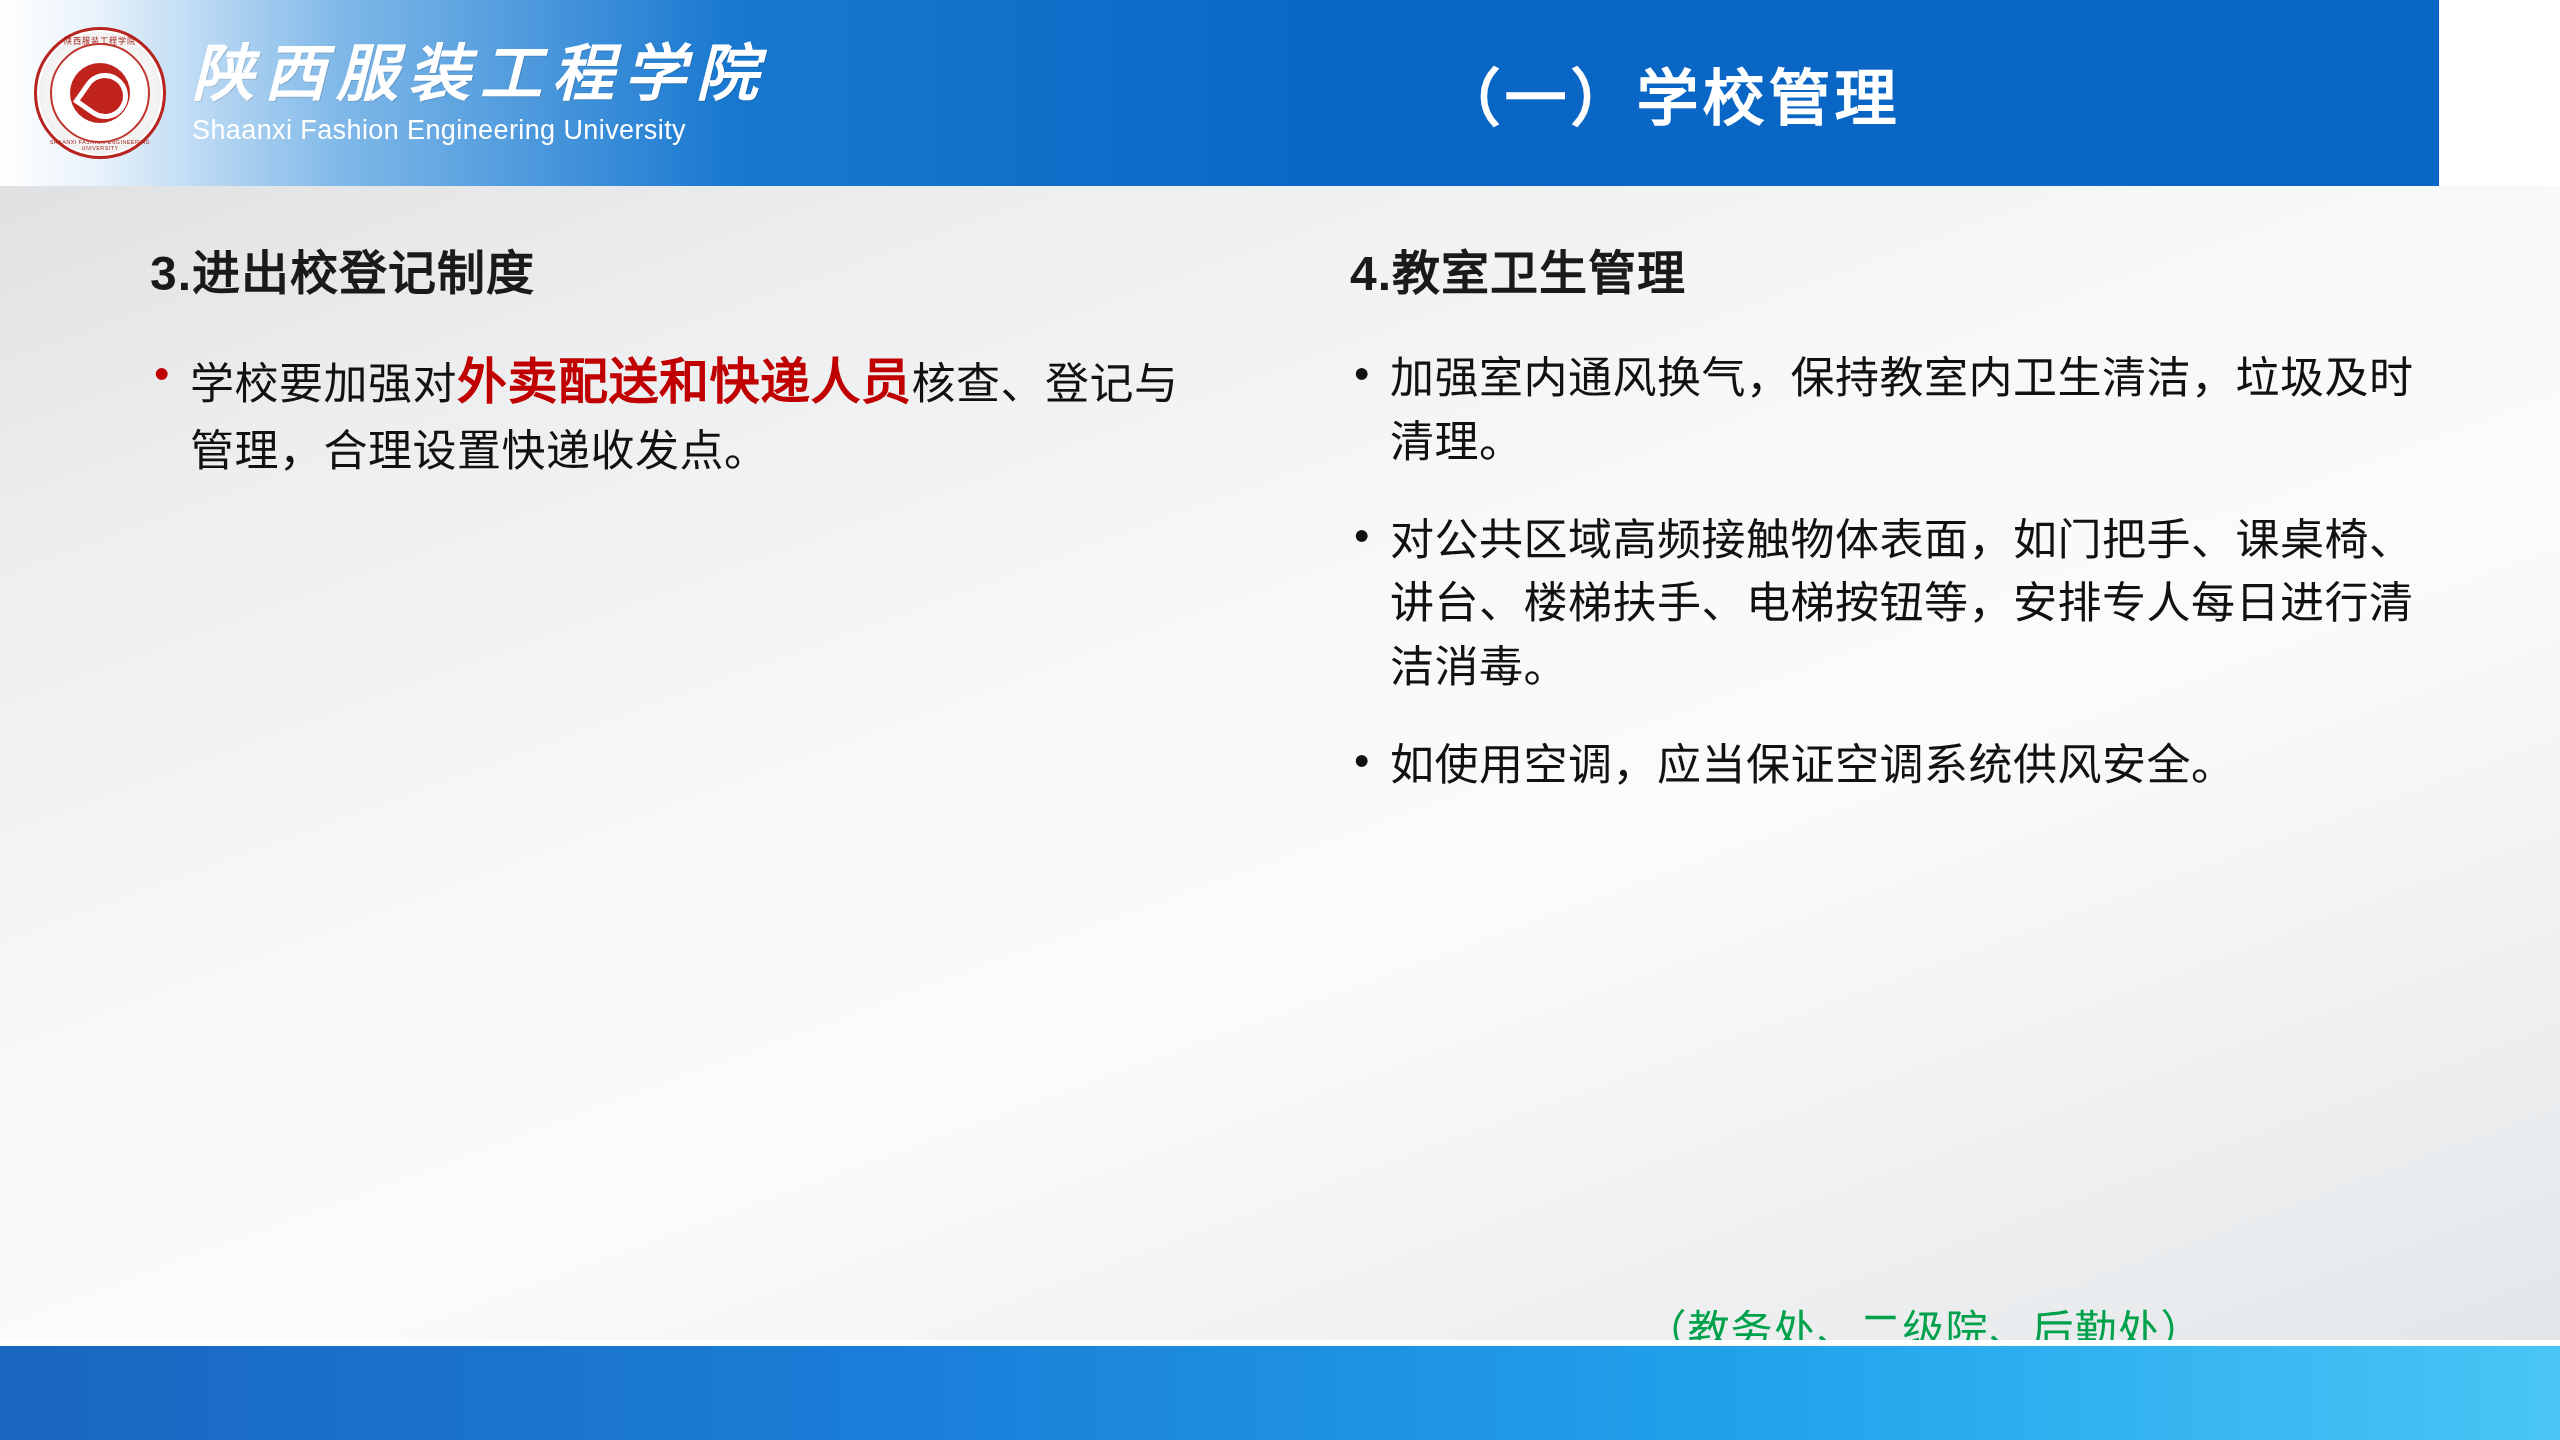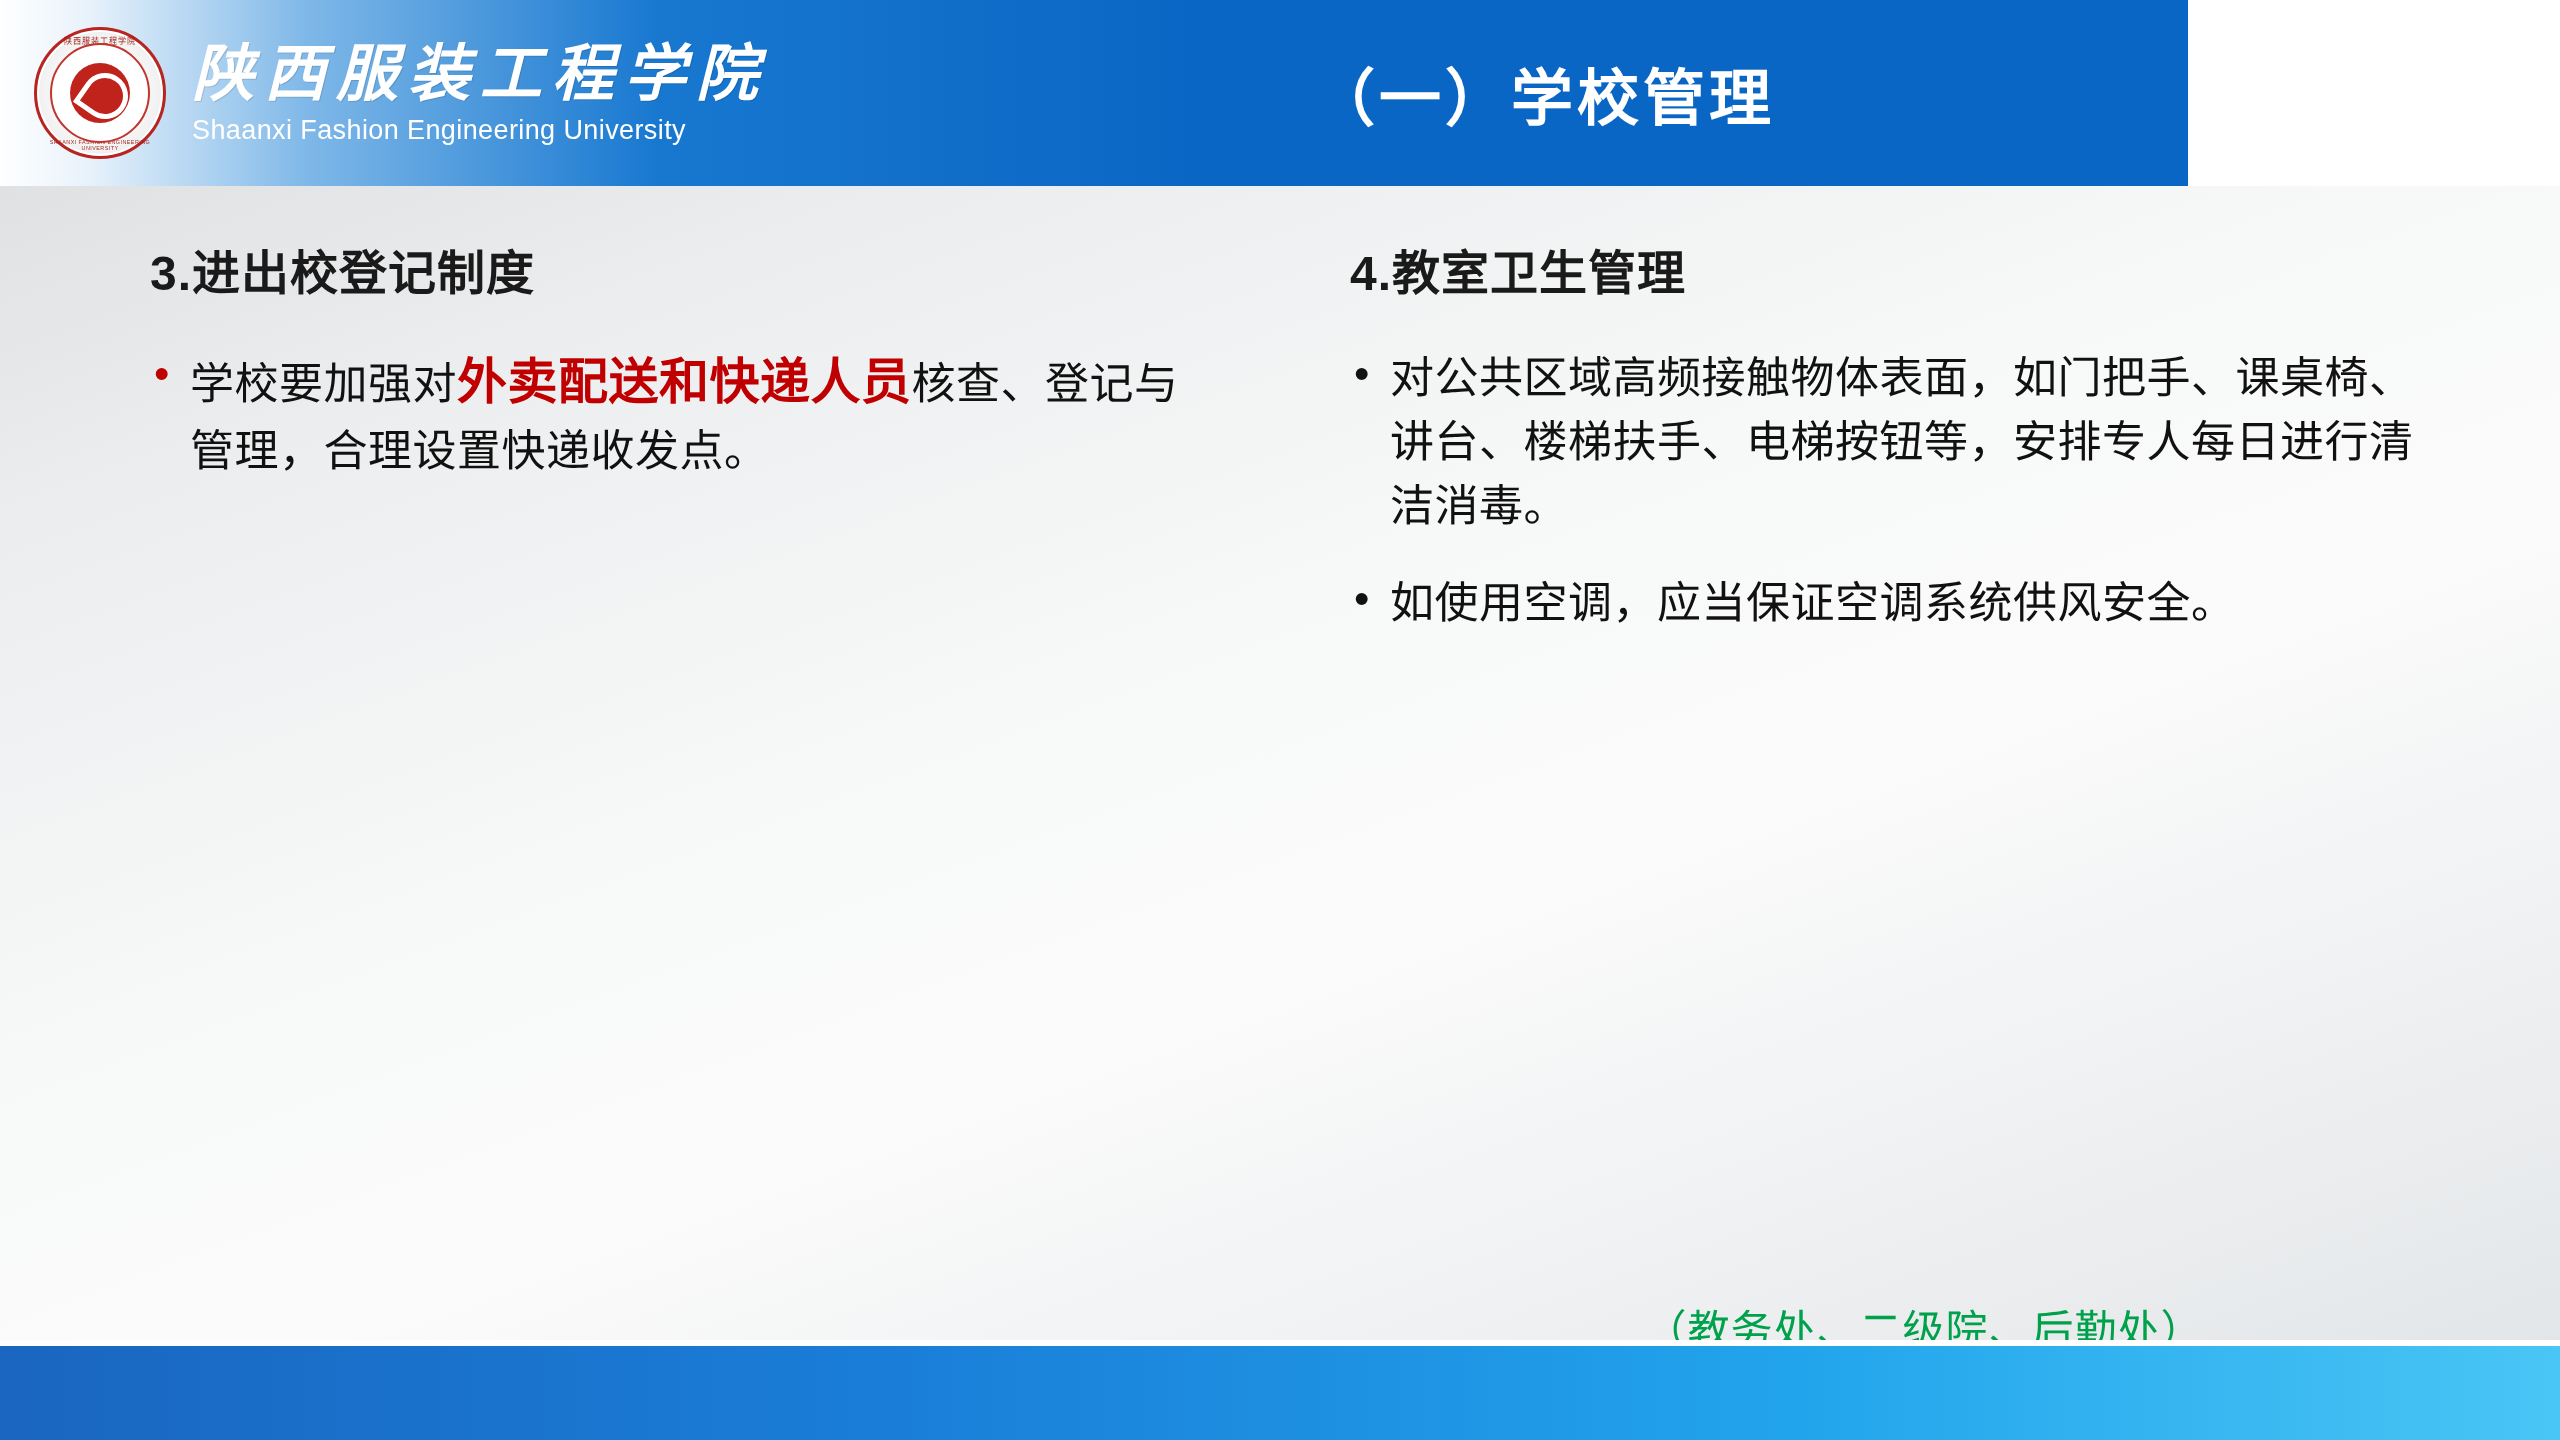--- a/index.html
+++ b/index.html
@@ -20,21 +20,21 @@
     height: 1440px;
     background: #ffffff;
     overflow: hidden;
   }
 
   
   .header {
     position: absolute;
     left: 0;
     top: 0;
-    width: 2188px;
+    width: 2439px;
     height: 186px;
     background: linear-gradient(90deg, #ffffff 0%, #e8f2fb 4%, #7fb8e8 14%, #1878d0 30%, #0a66c4 55%, #0a66c4 100%);
     display: flex;
     align-items: center;
   }
   .header-left {
     display: flex;
     align-items: center;
     padding-left: 34px;
     width: 900px;
@@ -258,20 +258,21 @@
     <div class="column col-left">
       <div class="sub-head">3.进出校登记制度</div>
       <ul class="points">
         <li><span>学校要加强对</span><span class="em">外卖配送和快递人员</span><span>核查、登记与管理，合理设置快递收发点。</span></li>
       </ul>
     </div>
 
     <div class="column col-right">
       <div class="sub-head">4.教室卫生管理</div>
       <ul class="points">
+        <li>加强室内通风换气，保持教室内卫生清洁，垃圾及时清理。</li>
         <li>对公共区域高频接触物体表面，如门把手、课桌椅、讲台、楼梯扶手、电梯按钮等，安排专人每日进行清洁消毒。</li>
         <li>如使用空调，应当保证空调系统供风安全。</li>
       </ul>
       <div class="note note-right">（教务处、二级院、后勤处）</div>
     </div>
 
   </div>
 
   <div class="footer-top-edge"></div>
   <div class="footer"></div>

